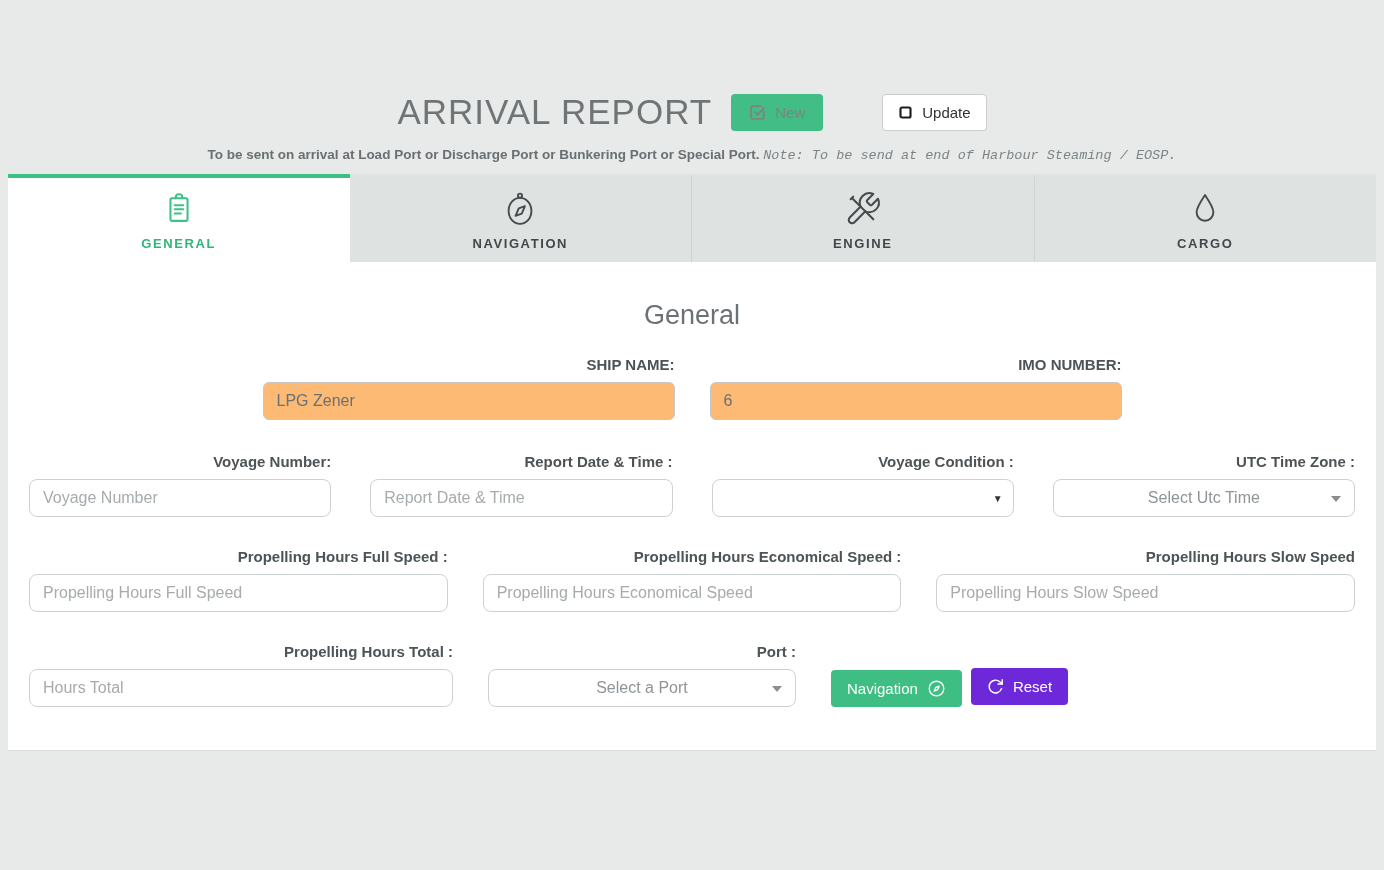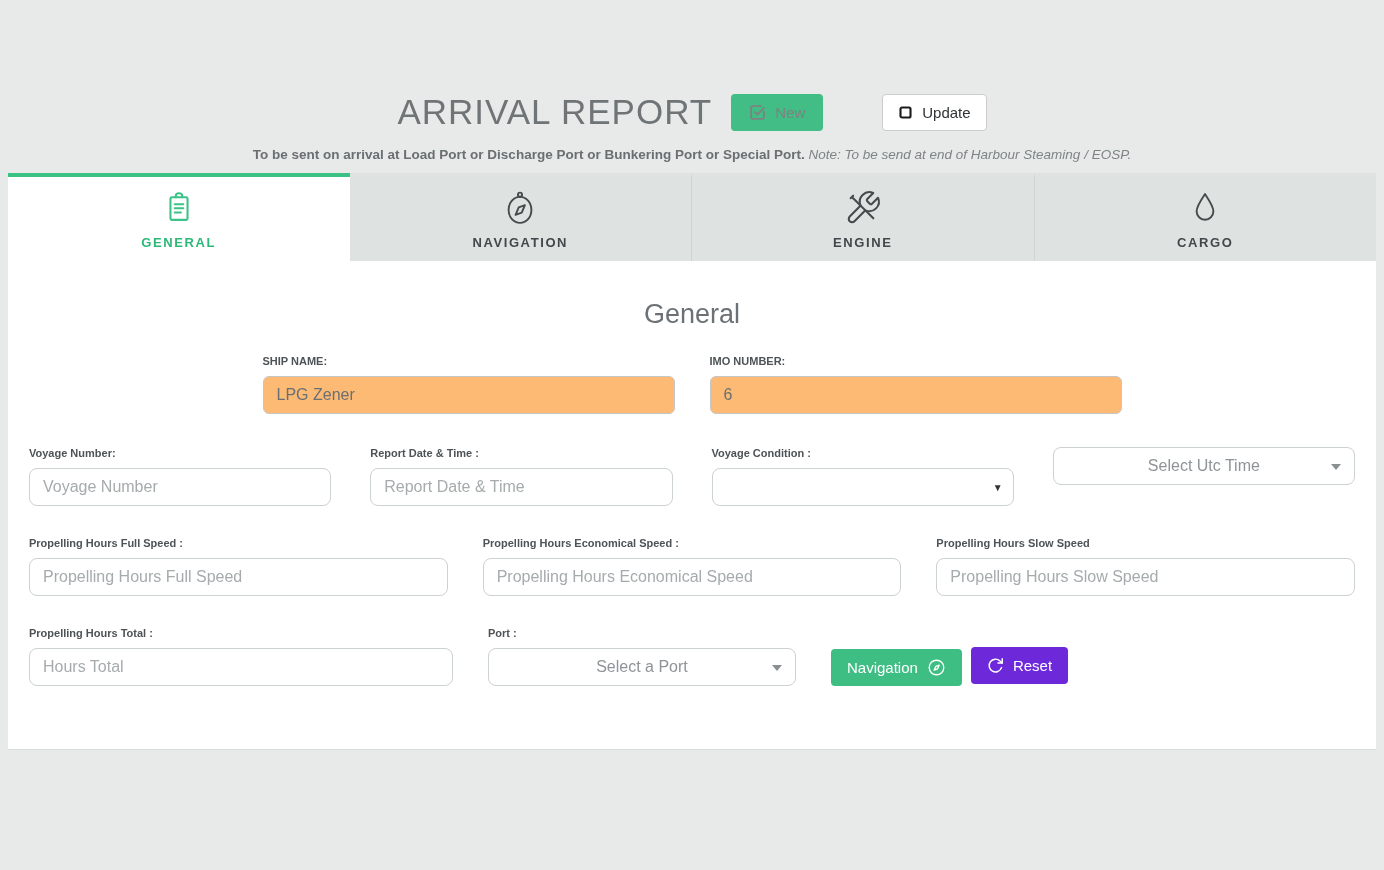--- a/index.html
+++ b/index.html
@@ -7,21 +7,21 @@
   body { background:#e7eae8; font-family:"Liberation Sans", sans-serif; }
 
   
   .header-row { display:flex; align-items:center; justify-content:center; gap:11px; padding-top:92px; }
   .page-title { font-size:35px; font-weight:400; color:#6f7477; letter-spacing:1px; }
   .btn { display:inline-flex; align-items:center; gap:9px; height:37px; border-radius:4px;
          font-size:15px; cursor:pointer; border:1px solid transparent; }
   .btn-new { background:#41bd85; color:#7c8381; padding:0 17px; margin-left:8px; }
   .btn-update { background:#ffffff; color:#2f3335; border-color:#cccccc; padding:0 15px;margin-left:48px; }
   .subtitle { text-align:center; margin-top:15px; font-size:13.5px; font-weight:bold; color:#696f72; }
-  .subtitle .note { font-weight:normal; font-style:italic; color:#7d8487; }
+  .subtitle .note { font-weight:normal; font-style:italic; color:#7d8487;font-family:Liberation Mono, monospace; }
 
   
   .tabs { display:flex; margin:11px 8px 0 8px; background:#dee2e0; height:88px; }
   .tab { flex:1; display:flex; flex-direction:column; align-items:center; justify-content:center;
          gap:8px; border-top:4px solid transparent; cursor:pointer; }
   .tab + .tab { border-left:1px solid #cfd4d2; }
   .tab.active { background:#ffffff; border-top-color:#3cc184; border-left:none; }
   .tab.active + .tab { border-left:none; }
   .tab-label { font-size:13px; font-weight:bold; letter-spacing:1.6px; color:#41474a; }
   .tab.active .tab-label { color:#2eb878; }
@@ -30,21 +30,21 @@
   
   .panel { margin:0 8px; background:#ffffff; height:489px; border-bottom:1px solid #d8dcda; }
   .section-heading { text-align:center; font-size:27px; font-weight:400; color:#6b7174; padding-top:38px; }
 
   .row-a { display:flex; justify-content:center; gap:35px; margin-top:25px; }
   .row-a .col { width:412px; }
   .row-b { display:grid; grid-template-columns:repeat(4,1fr); gap:39px; padding:0 21px; margin-top:33px; }
   .row-c { display:grid; grid-template-columns:repeat(3,1fr); gap:35px; padding:0 21px; margin-top:31px; }
   .row-d { display:grid; grid-template-columns:424px 308px 1fr; gap:35px; padding:0 21px; margin-top:31px; }
 
-  .f-label { display:block; text-align:left; font-size:11px; font-weight:bold; color:#4d5356; margin-bottom:9px; }
+  .f-label { display:block; text-align:right; font-size:15px; font-weight:bold; color:#4d5356; margin-bottom:9px; }
   .f-input { width:100%; height:38px; border:1px solid #ccd1d3; border-radius:8px; background:#fff;
              font-family:"Liberation Sans",sans-serif; font-size:16px; color:#555b5e; padding:0 13px; outline:none; }
   .f-input::placeholder { color:#a6abad; }
   .f-input:disabled { background:#fdba74; border-color:#c6c6c6; color:#6a6f72; border-radius:6px; }
 
   .dropdown { position:relative; width:100%; height:38px; border:1px solid #ccd1d3; border-radius:8px;
               background:#fff; display:flex; align-items:center; justify-content:center;
               font-size:16px; color:#8e9497; cursor:pointer; }
   .caret-sm { position:absolute; right:13px; top:16px; width:0; height:0;
               border-left:5px solid transparent; border-right:5px solid transparent; border-top:6px solid #8a8f92; }
@@ -149,20 +149,21 @@
       <input class="f-input" placeholder="Report Date &amp; Time" style="">
     </div>
     <div>
       <label class="f-label">Voyage Condition :</label>
       <div class="dropdown">
         <span></span>
         <span class="caret-native">▼</span>
       </div>
     </div>
     <div>
+      <label class="f-label">UTC Time Zone :</label>
       <div class="dropdown">
         <span>Select Utc Time</span>
         <span class="caret-sm"></span>
       </div>
     </div>
   </div>
 
   <div class="row-c">
     <div>
       <label class="f-label">Propelling Hours Full Speed :</label>

